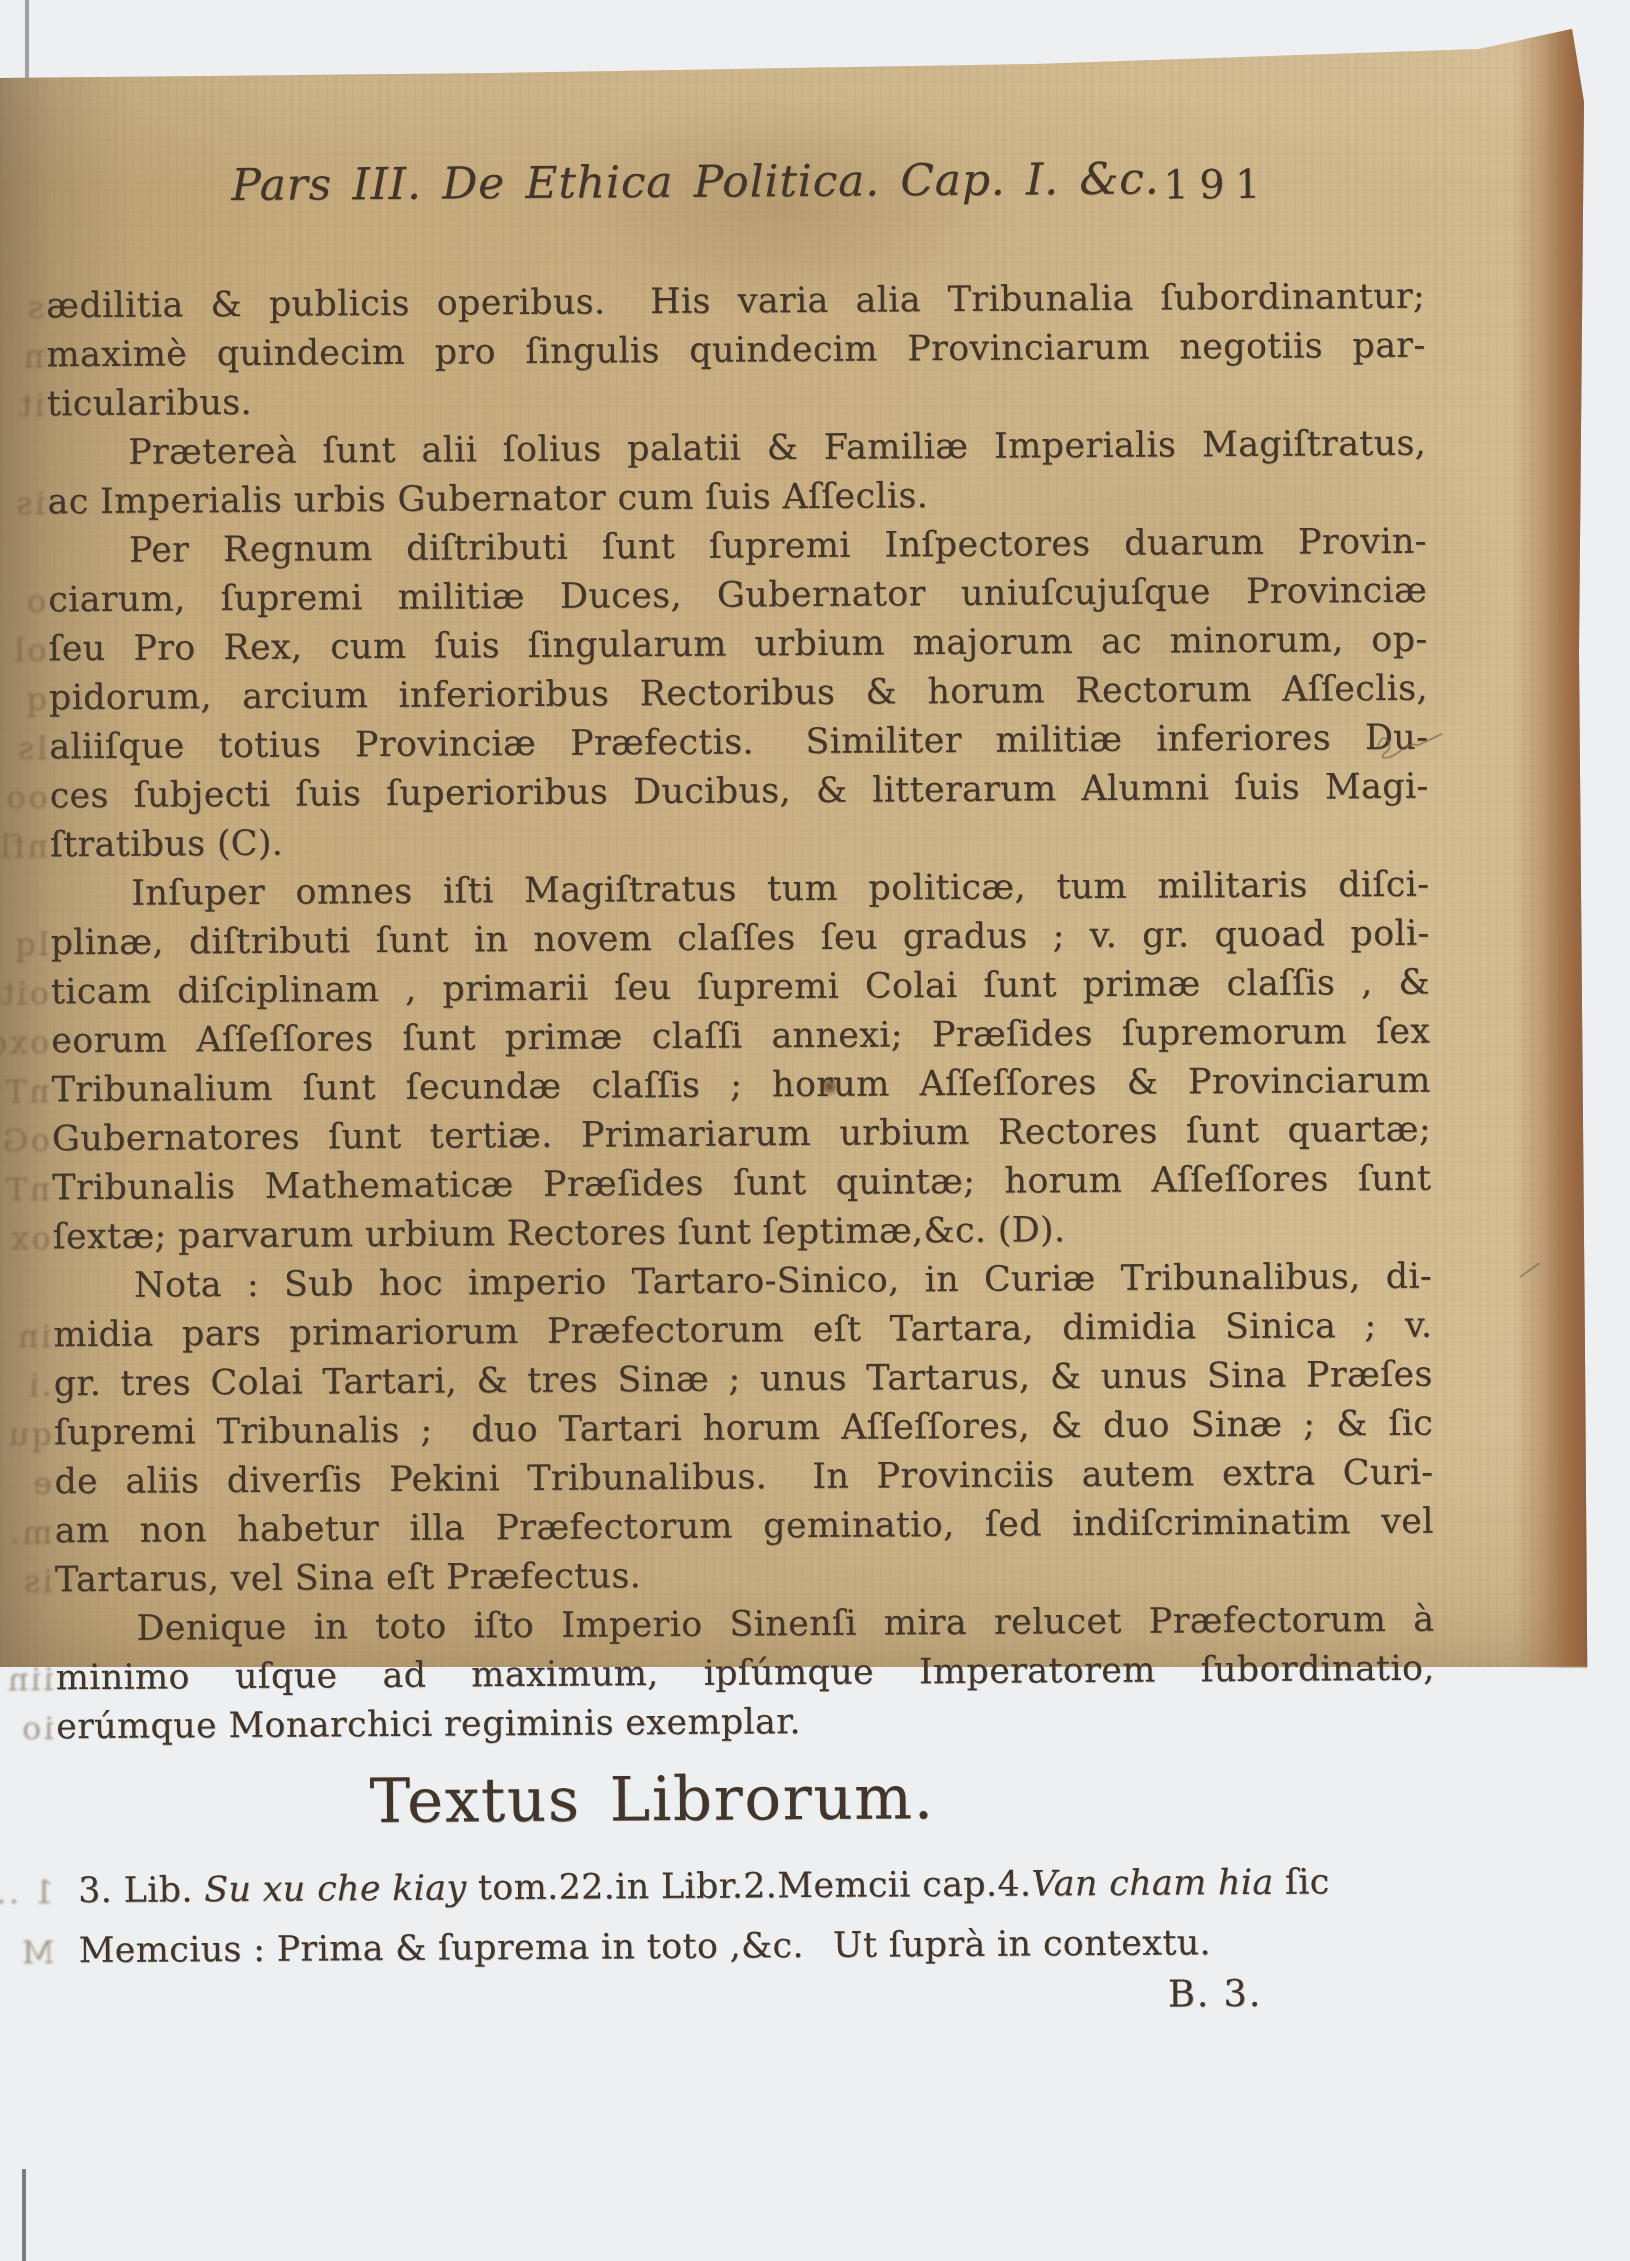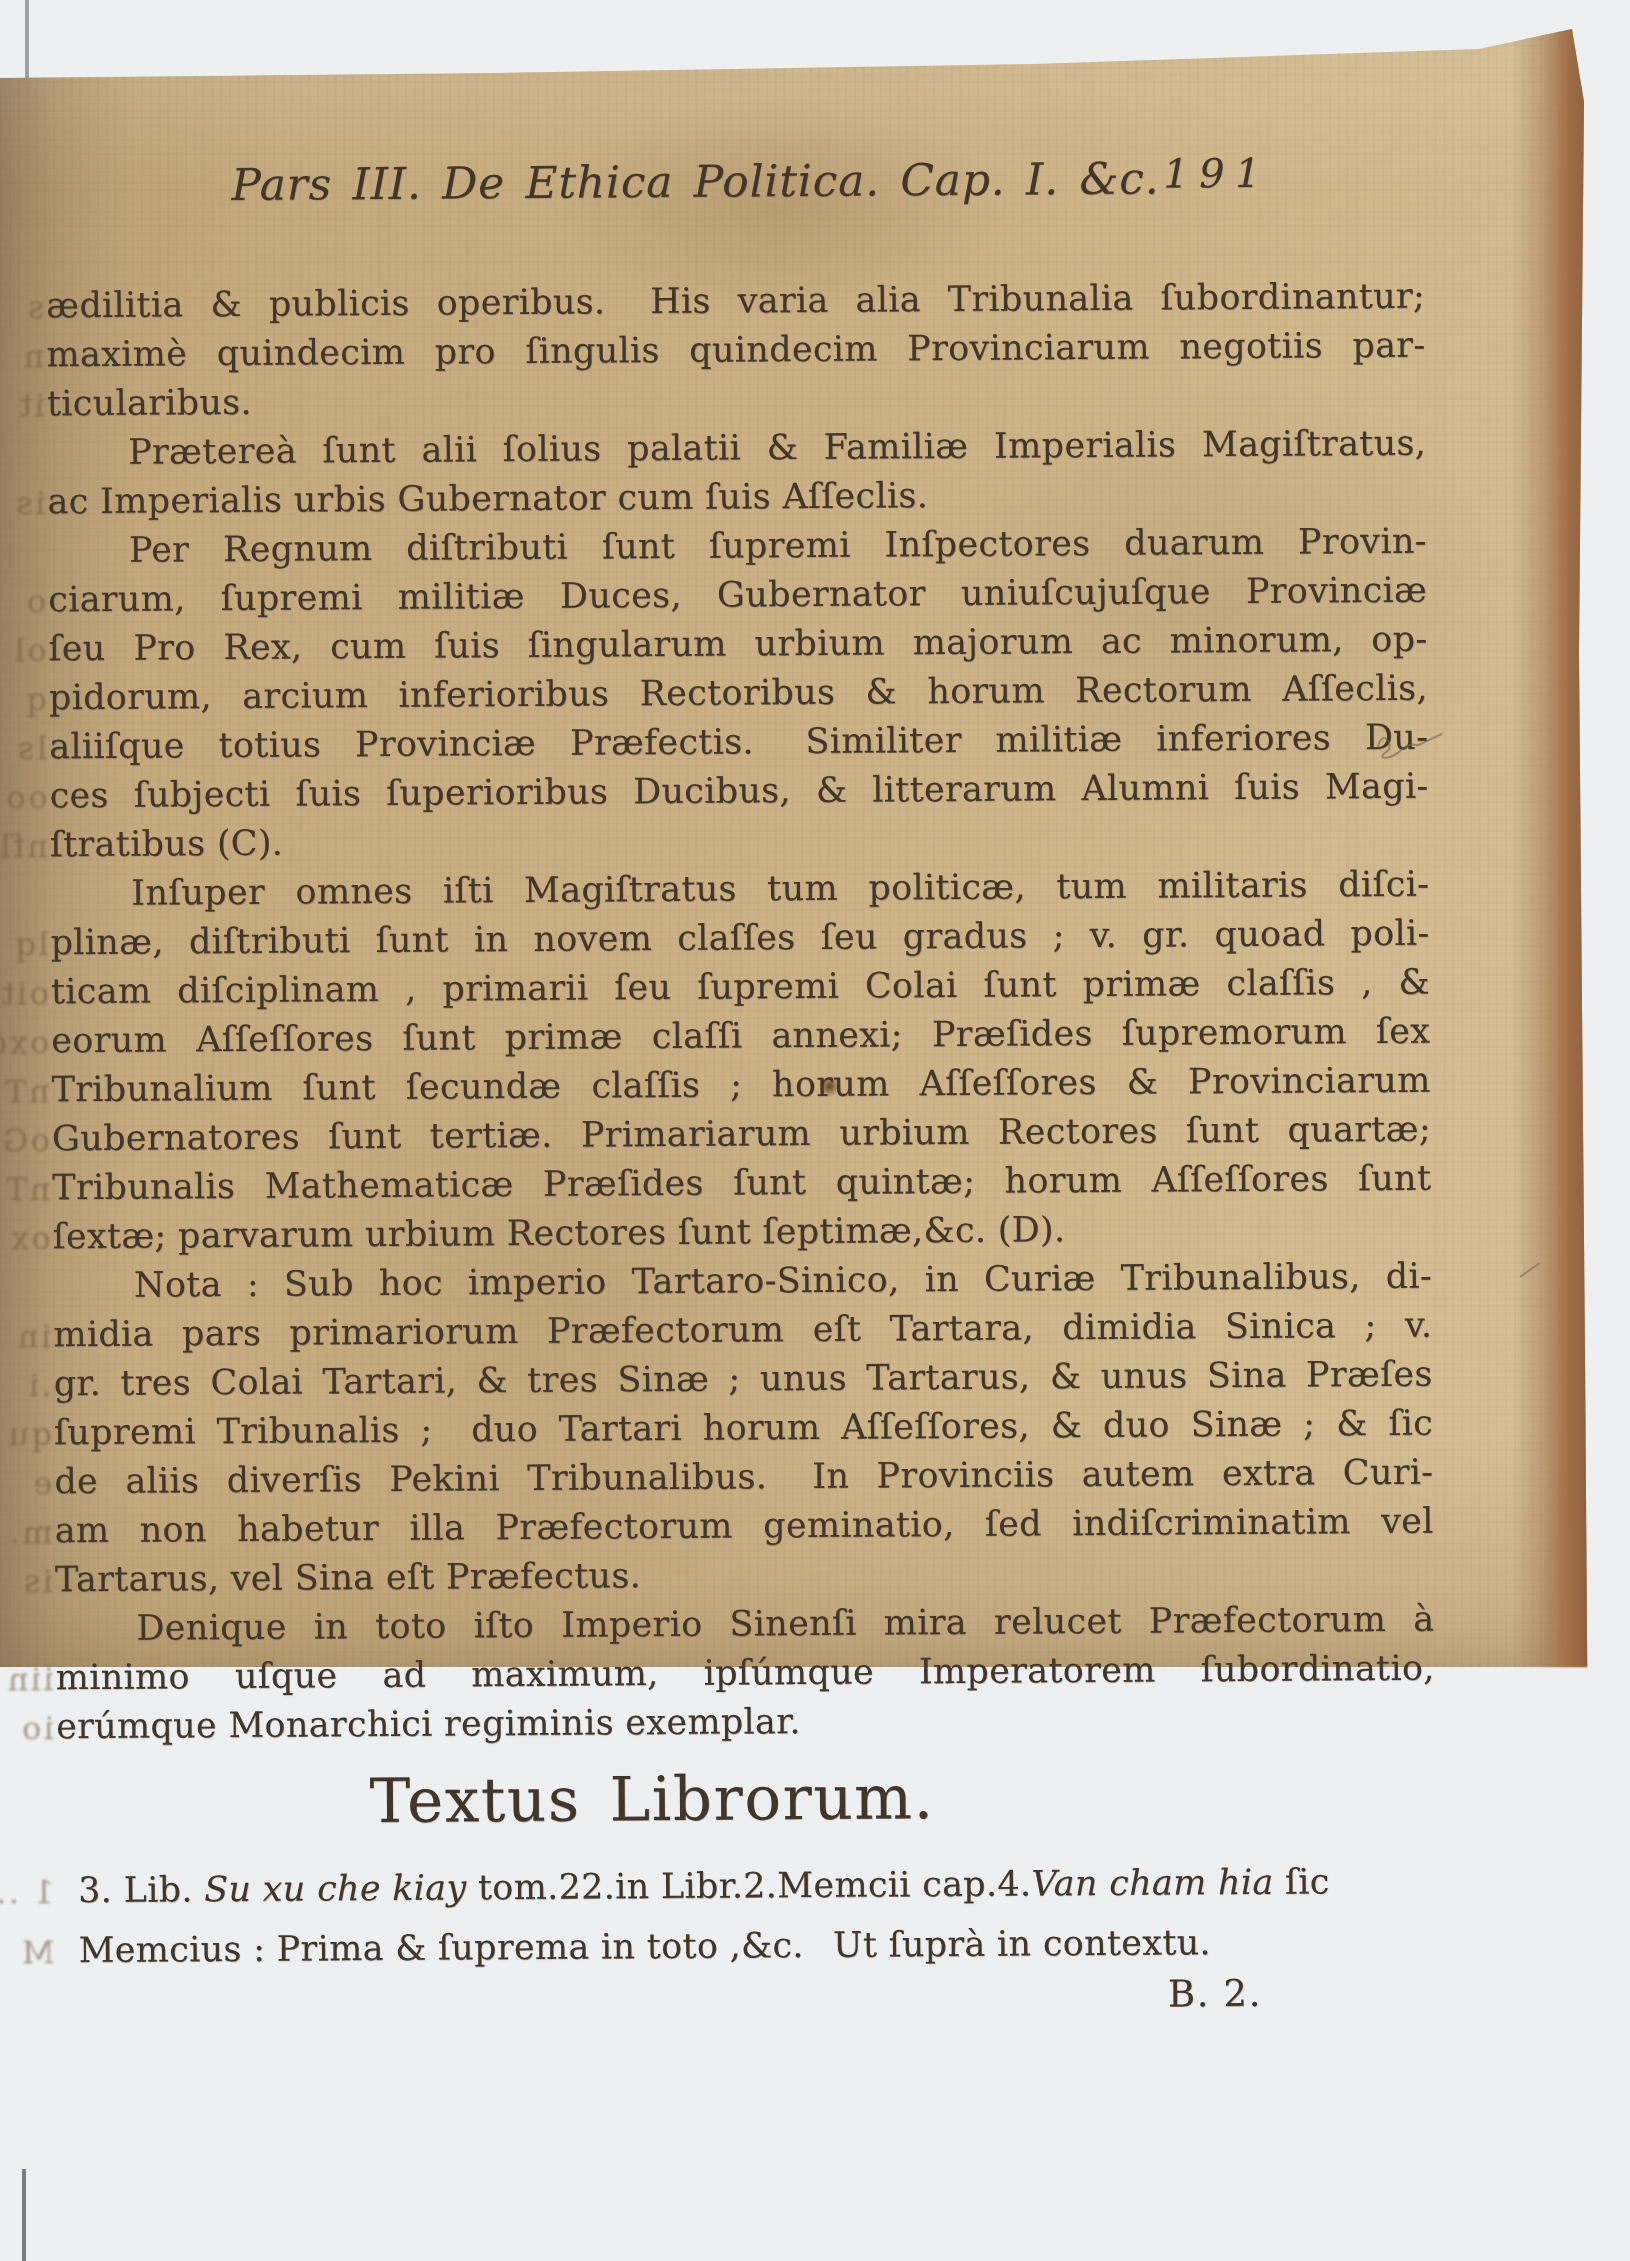--- a/index.html
+++ b/index.html
@@ -55,22 +55,22 @@
 
   
   .content{position:absolute;left:0;top:0;width:1594px;height:2261px;
     transform:rotate(-0.4deg);transform-origin:88px 287px;
     color:#42362a;}
   .content *{text-shadow:0.4px 0.6px 0.8px rgba(66,52,38,.45);}
 
   .running-title{position:absolute;left:232px;top:162px;
     font-style:italic;font-size:44px;line-height:48px;
     letter-spacing:0.8px;word-spacing:5.6px;}
-  .page-number{position:absolute;left:1164px;top:157px;
-    font-style:italic;font-size:40px;line-height:48px;letter-spacing:10.4px;}
+  .page-number{position:absolute;left:1164px;top:168px;
+    font-size:40px;line-height:48px;letter-spacing:10.4px;}
 
   .body-text{position:absolute;left:46px;top:281px;width:1379px;
     font-size:35px;letter-spacing:0.3px;}
   .line{position:relative;height:49px;line-height:49px;white-space:nowrap;}
   .line.j{white-space:normal;text-align:justify;text-align-last:justify;}
   .line.in{text-indent:81px;}
   .bleed{position:absolute;left:-45px;top:1.6px;width:43px;height:48px;
     transform:scaleX(-1);color:#6d5738;opacity:.55;filter:blur(1px);
     font-size:32px;letter-spacing:2.4px;text-indent:0;text-align:left;
     text-shadow:none;white-space:nowrap;}
@@ -143,21 +143,21 @@
         <div class="line"><span class="bleed">io</span><span>erúmque Monarchici regiminis exemplar.</span></div>
       </main>
 
       <h2 class="section-heading">Textus Librorum.</h2>
 
       <div class="footer">
         <div class="fline"><span class="bleed">1 ..</span><span>3. Lib. </span><span class="it">Su xu che kiay</span><span> tom.22.in Libr.2.Memcii cap.4.</span><span class="it">Van cham hia</span><span> ſic</span></div>
         <div class="fline"><span class="bleed">M</span><span>Memcius : Prima &amp; ſuprema in toto ,&amp;c.  Ut ſuprà in contextu.</span></div>
       </div>
 
-      <div class="catchword">B. 2.</div>
+      <div class="catchword">B. 3.</div>
 
       <svg class="pencil-squiggle" width="88" height="45" viewBox="0 0 110 56">
         <path d="M8 34 q6 -20 14 -6 q4 8 -6 14 q-6 6 4 5 q10 -2 18 -10 q10 -9 20 -5 l30 -14" fill="none" stroke="rgba(112,96,76,.8)" stroke-width="2.4" stroke-linecap="round"></path>
       </svg>
       <div class="pencil-tick"></div>
 
     </div>
   </div>
 </div>
 

